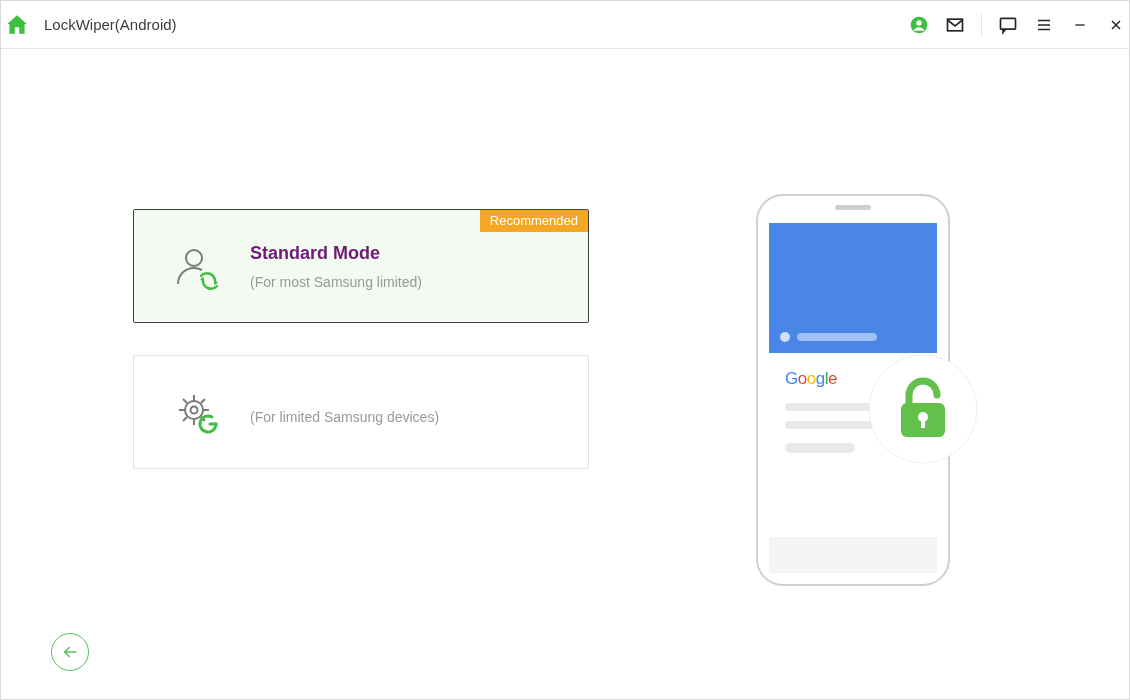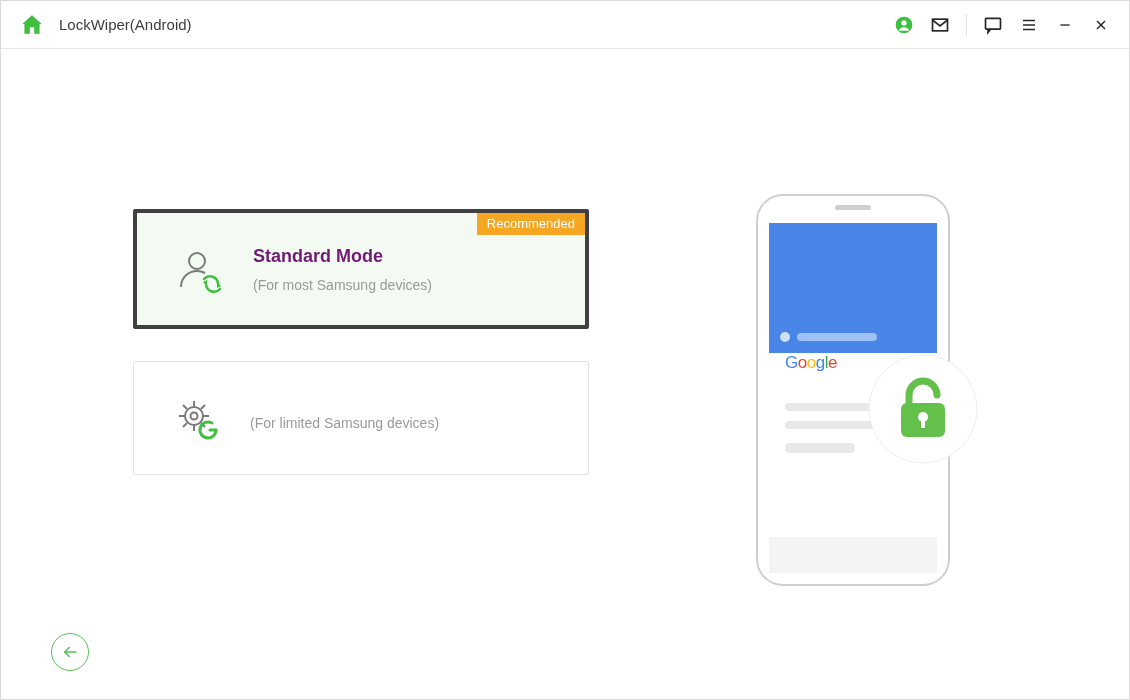--- a/index.html
+++ b/index.html
@@ -1,28 +1,28 @@
 <!DOCTYPE html>
 <html><head>
 <meta charset="utf-8">
 <style>
   * { box-sizing: border-box; margin: 0; padding: 0; }
   html, body { width: 1130px; height: 700px; font-family: "Segoe UI", Arial, sans-serif; background: #fff; }
   .window { width: 1130px; height: 700px; border: 1px solid #d9d9d9; position: relative; background: #fff; }
-  .titlebar { height: 48px; display: flex; align-items: center; padding: 0 18px; border-bottom: 1px solid #e6e6e6; }
+  .titlebar { height: 48px; display: flex; align-items: center; padding: 0 3px; border-bottom: 1px solid #e6e6e6; }
   .home-icon svg { display:block; }
   .app-title { margin-left: 14px; font-size: 15px; color: #3d3d3d; }
   .titlebar-right { margin-left: auto; display: flex; align-items: center; gap: 16px; }
   .tb-icon { width: 20px; height: 20px; display:flex; align-items:center; justify-content:center; color:#333; cursor:pointer; }
   .vdiv { width:1px; height:22px; background:#e2e2e2; }
   .content { position: relative; width:100%; height: calc(100% - 48px); }
   .cards { position:absolute; left: 132px; top: 160px; width: 456px; }
   .card { border:1px solid #e3e3e3; border-radius:2px; background:#fff; padding: 28px 34px 28px 34px; display:flex; align-items:center; gap: 26px; position:relative; cursor:pointer; }
   .card + .card { margin-top: 32px; }
-  .card.selected { border:4px solid #404040; background:#f2faf1; }
+  .card.selected { border:1px solid #404040; background:#f2faf1; }
   .badge { position:absolute; top:0; right:0; background:#f5a623; color:#fff; font-size:13px; padding:3px 10px 4px 10px; }
   .card-icon { width:56px; height:56px; flex:0 0 56px; display:flex; align-items:center; justify-content:center; }
   .card-text .title { font-size:18px; font-weight:600; color:#701a75; }
   .card-text .sub { margin-top:10px; font-size:14px; color:#9a9a9a; }
   .illus { position:absolute; left: 750px; top: 140px; width: 230px; height: 430px; }
   .back-btn { position:absolute; left: 50px; bottom: 28px; width:38px; height:38px; border:1.5px solid #56c158; border-radius:50%; display:flex; align-items:center; justify-content:center; cursor:pointer; }
   .back-btn svg { display:block; }
   .google-logo { font-size:17px; font-weight:500; letter-spacing:-0.5px; }
   .google-logo .gB{color:#4285F4}.google-logo .gR{color:#EA4335}.google-logo .gY{color:#FBBC05}.google-logo .gG{color:#34A853}
 </style>
@@ -92,21 +92,21 @@
             <circle cx="26" cy="20" r="8" fill="none" stroke="#7a7a7a" stroke-width="2"></circle>
             <path d="M10 46c0-10 8-16 16-16 3 0 5.5 0.7 8 2" fill="none" stroke="#7a7a7a" stroke-width="2"></path>
             <path d="M33 38a8 8 0 0 1 14 5" fill="none" stroke="#3fbf3f" stroke-width="2.5" stroke-linecap="round"></path>
             <polygon points="46,41 50,45 46,47" fill="#3fbf3f"></polygon>
             <path d="M49 48a8 8 0 0 1-14-5" fill="none" stroke="#3fbf3f" stroke-width="2.5" stroke-linecap="round"></path>
             <polygon points="36,45 32,41 36,39" fill="#3fbf3f"></polygon>
           </svg>
         </div>
         <div class="card-text">
           <div class="title">Standard Mode</div>
-          <div class="sub">(For most Samsung devices)</div>
+          <div class="sub">(For most Samsung limited)</div>
         </div>
       </div>
 
       <div class="card">
         <div class="card-icon">
           <svg width="56" height="56" viewBox="0 0 56 56">
             <g fill="none" stroke="#7a7a7a" stroke-width="2">
               <circle cx="26" cy="26" r="9"></circle>
               <circle cx="26" cy="26" r="3.5"></circle>
               <line x1="26" y1="11" x2="26" y2="17"></line>
@@ -144,21 +144,21 @@
         <rect x="18" y="348" width="168" height="36" fill="#f4f4f4"></rect>
 
         <circle cx="172" cy="220" r="54" fill="#fff" stroke="#eeeeee" stroke-width="1"></circle>
         <g transform="translate(172 220)">
           <rect x="-22" y="-6" width="44" height="34" rx="6" fill="#63c04a"></rect>
           <circle cx="0" cy="8" r="5" fill="#fff"></circle>
           <rect x="-2" y="10" width="4" height="9" fill="#fff"></rect>
           <path d="M-14 -6 v-8 a14 14 0 0 1 28 0" fill="none" stroke="#63c04a" stroke-width="7" stroke-linecap="round"></path>
         </g>
       </svg>
-      <div class="google-logo" style="position:absolute; left:34px; top:164px;">
+      <div class="google-logo" style="position:absolute; left:34px; top:180px;">
         <span class="gB">G</span><span class="gR">o</span><span class="gY">o</span><span class="gB">g</span><span class="gG">l</span><span class="gR">e</span>
       </div>
     </div>
 
     <div class="back-btn">
       <svg width="18" height="18" viewBox="0 0 24 24" fill="none" stroke="#56c158" stroke-width="2" stroke-linecap="round" stroke-linejoin="round">
           <line x1="20" y1="12" x2="5" y2="12"></line>
           <polyline points="11 6 5 12 11 18"></polyline>
         </svg>
     </div>

